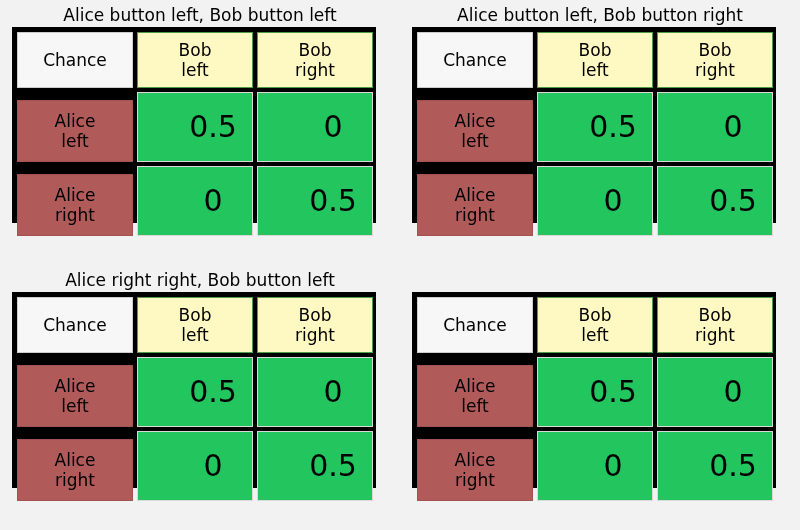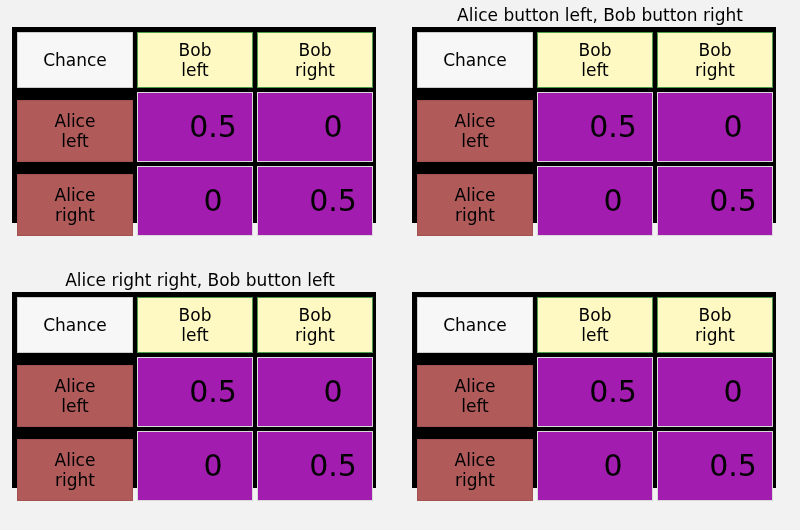--- a/index.html
+++ b/index.html
@@ -80,36 +80,37 @@
   }
 
   .cell-rowhead {
     background: #b05a5a;
     border: 1px solid #a35252;
     font-size: 17px;
     margin-top: 8px;
   }
 
   .cell-value {
-    background: #a21caf;
+    background: #22c55e;
     border: 1px solid #d9d9d9;
     font-size: 30px;
     padding-left: 36px;
   }
 
   .twoline {
     display: block;
   }
 </style>
 </head>
 <body>
 
 <div id="grid">
 
   <div class="panel">
+    <div class="panel-title">Alice button left, Bob button left</div>
     <div class="payoff-table">
 
       <div class="cell cell-corner">
         <span>Chance</span>
       </div>
       <div class="cell cell-colhead">
         <span>
             <span class="twoline">Bob</span>
             <span class="twoline">left</span>
           </span>

